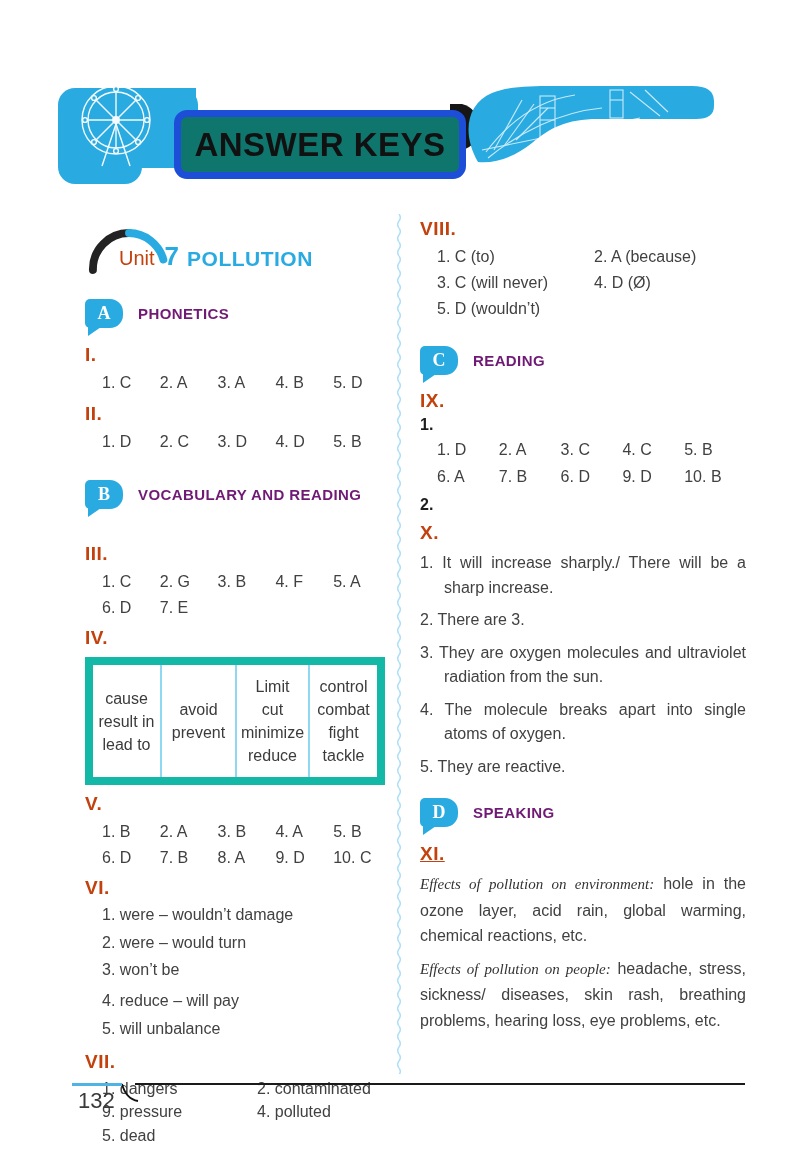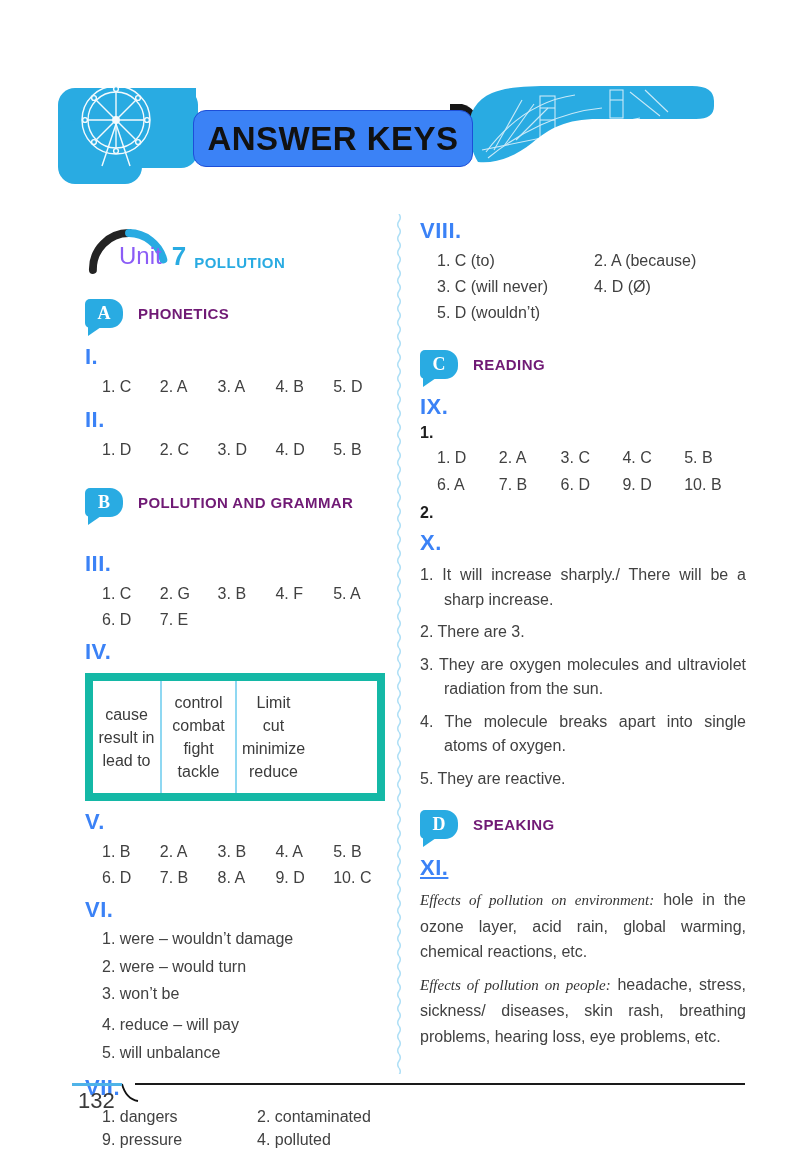--- a/index.html
+++ b/index.html
@@ -1,49 +1,49 @@
 <!DOCTYPE html>
 <html><head>
 <meta charset="utf-8">
 <style>
   html,body{margin:0;padding:0;background:#fff;}
   .page{position:relative;width:800px;height:1156px;background:#ffffff;overflow:hidden;
         font-family:"Liberation Sans","DejaVu Sans",sans-serif;color:#3f3f3f;}
 
   
   .banner-svg{position:absolute;left:0;top:0;}
-  .title-box{position:absolute;left:193px;top:110px;width:278px;height:55px;
-             background:#3b82f6;border:1px solid #1d4ed8;border-radius:13px;
+  .title-box{position:absolute;left:174px;top:110px;width:278px;height:55px;
+             background:#0f766e;border:7px solid #1d4ed8;border-radius:13px;
              display:flex;align-items:center;justify-content:center;z-index:3;}
   .title-box span{font-size:33px;font-weight:800;letter-spacing:.5px;color:#111;}
 
   
   .col-left{position:absolute;left:85px;top:218px;width:306px;}
   .col-right{position:absolute;left:420px;top:218px;width:326px;}
   .divider{position:absolute;left:394px;top:214px;z-index:1;}
 
   
   .unit-row{display:flex;align-items:flex-end;height:58px;}
   .unit-arc{margin-right:8px;}
-  .unit-label{font-size:24px;color:#8b5cf6;padding-bottom:6px;}
+  .unit-label{font-size:20px;color:#c2410c;padding-bottom:6px;}
   .unit-number{font-size:26px;font-weight:bold;color:#29ABE2;margin:0 8px 4px 10px;}
-  .unit-title{font-size:15px;font-weight:bold;color:#29ABE2;letter-spacing:.5px;padding-bottom:5px;}
+  .unit-title{font-size:21px;font-weight:bold;color:#29ABE2;letter-spacing:.5px;padding-bottom:5px;}
 
   
   .sec{display:flex;align-items:center;gap:15px;margin-top:18px;height:34px;}
   .badge{position:relative;width:38px;height:29px;background:#29ABE2;
          border-radius:5px 13px 13px 5px;display:flex;align-items:center;justify-content:center;}
   .badge span{color:#fff;font-family:"Liberation Serif","DejaVu Serif",serif;
               font-weight:bold;font-size:18px;}
   .badge::after{content:"";position:absolute;left:3px;bottom:-8px;width:0;height:0;
                 border-right:13px solid transparent;border-top:9px solid #29ABE2;}
   .sec-title{font-size:15px;font-weight:bold;color:#701a75;letter-spacing:.4px;}
 
   
-  .exlabel{font-size:22px;font-weight:bold;color:#3b82f6;letter-spacing:.5px;margin:14px 0 4px;}
+  .exlabel{font-size:19px;font-weight:bold;color:#c2410c;letter-spacing:.5px;margin:14px 0 4px;}
   .sublabel{font-size:16px;font-weight:bold;color:#1e1e1e;margin:4px 0 2px;}
   .agrid{display:grid;grid-template-columns:repeat(5,1fr);padding-left:17px;
          font-size:16px;line-height:26px;color:#414141;margin:2px 0;}
   .two-col{display:grid;grid-template-columns:157px 1fr;padding-left:17px;
            font-size:16px;line-height:26px;color:#414141;margin:2px 0;}
   .ilist{padding-left:17px;font-size:16px;line-height:24px;color:#414141;margin:2px 0;}
   .ilist div{margin-bottom:3.5px;}
 
   
   .wtable{display:grid;grid-template-columns:69px 75px 73px 1fr;border:8px solid #14b8a6;
@@ -171,47 +171,49 @@
       <span>2. C</span>
       <span>3. D</span>
       <span>4. D</span>
       <span>5. B</span>
     </div>
 
     <div class="sec" style="margin-top:22px;">
       <div class="badge">
           <span>B</span>
         </div>
-      <span class="sec-title">POLLUTION AND GRAMMAR</span>
+      <span class="sec-title">VOCABULARY AND READING</span>
     </div>
 
     <div class="exlabel" style="margin-top:32px;">III.</div>
     <div class="agrid">
       <span>1. C</span>
       <span>2. G</span>
       <span>3. B</span>
       <span>4. F</span>
       <span>5. A</span>
       <span>6. D</span>
       <span>7. E</span>
     </div>
 
     <div class="exlabel" style="margin-top:6px;">IV.</div>
     <div class="wtable">
       <div class="cell">cause
 result in
 lead to</div>
+      <div class="cell">avoid
+prevent</div>
+      <div class="cell">Limit
+cut
+minimize
+reduce</div>
       <div class="cell">control
 combat
 fight
 tackle</div>
-      <div class="cell">Limit
-cut
-minimize
-reduce</div>
     </div>
 
     <div class="exlabel" style="margin-top:8px;">V.</div>
     <div class="agrid">
       <span>1. B</span>
       <span>2. A</span>
       <span>3. B</span>
       <span>4. A</span>
       <span>5. B</span>
       <span>6. D</span>

